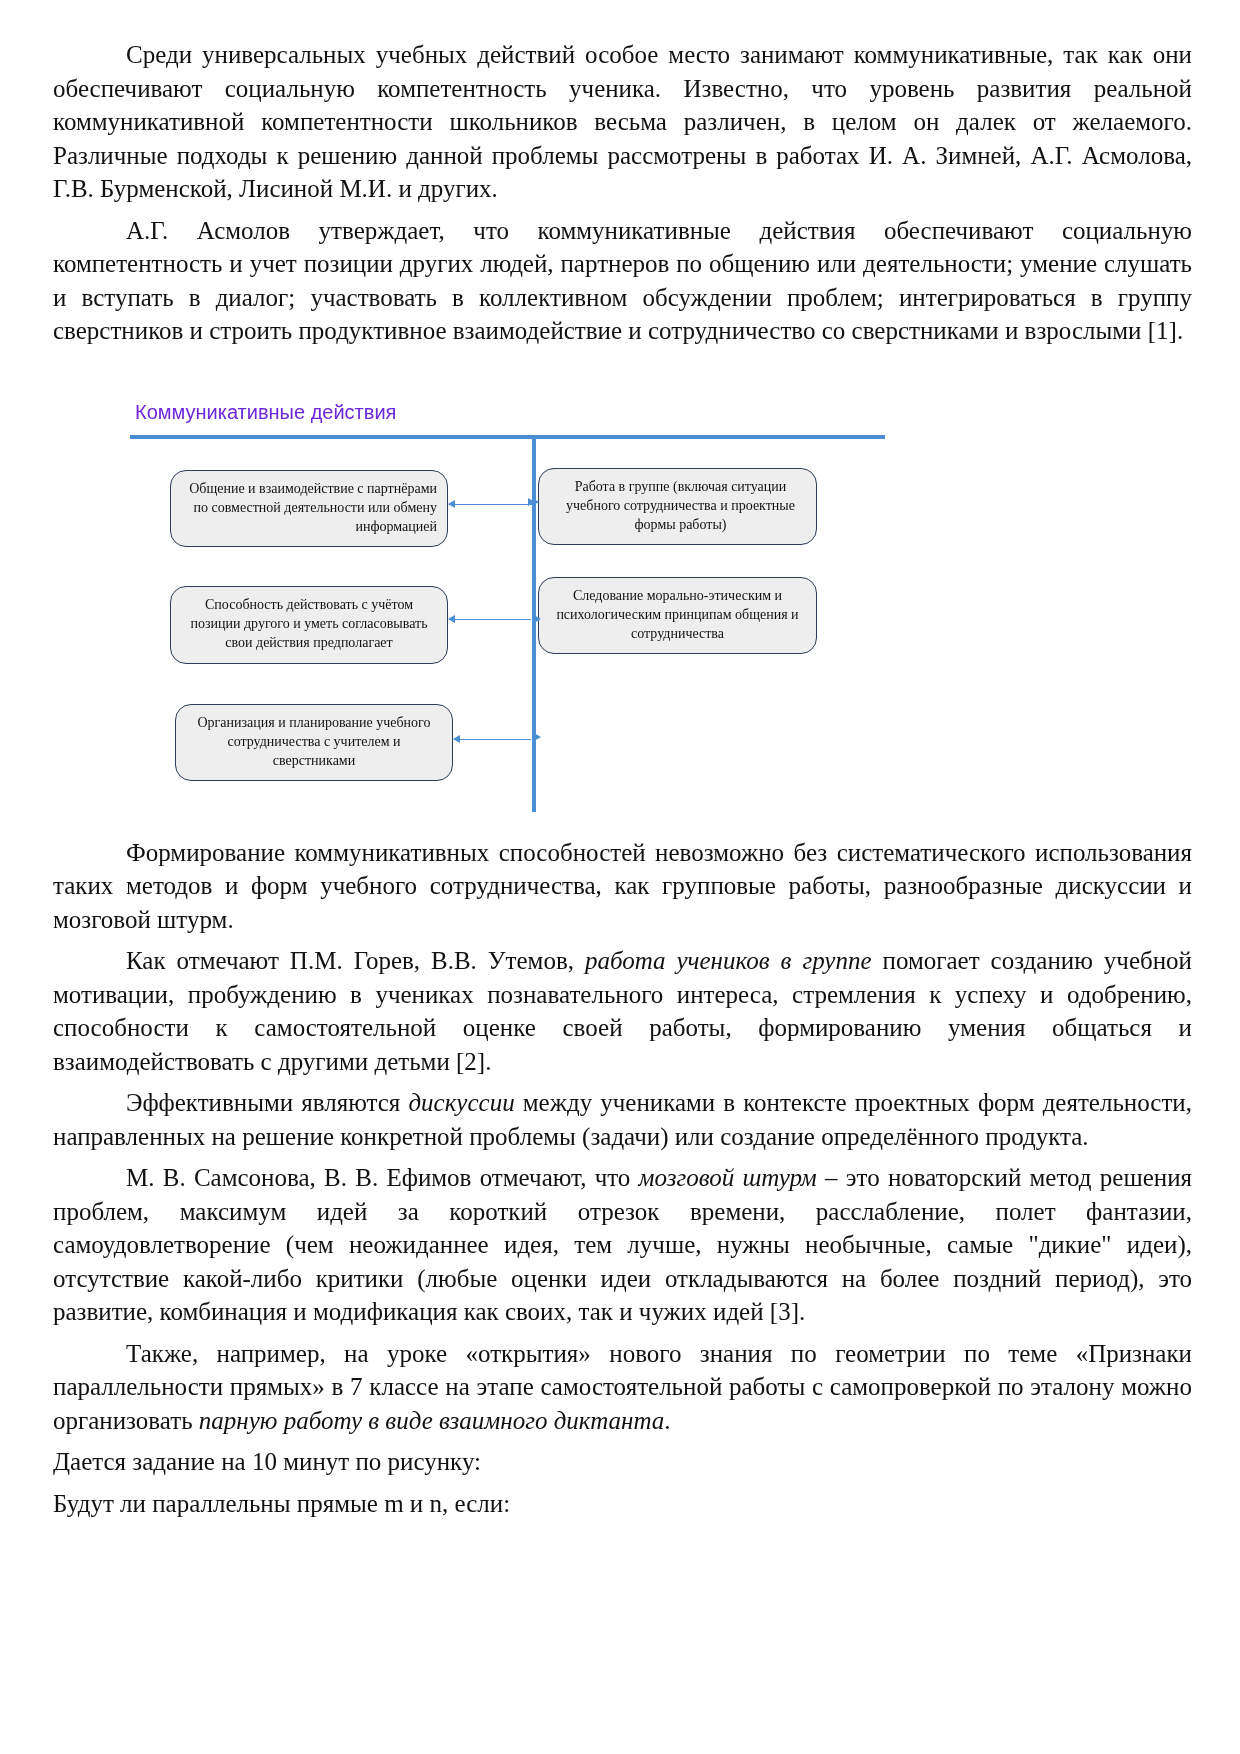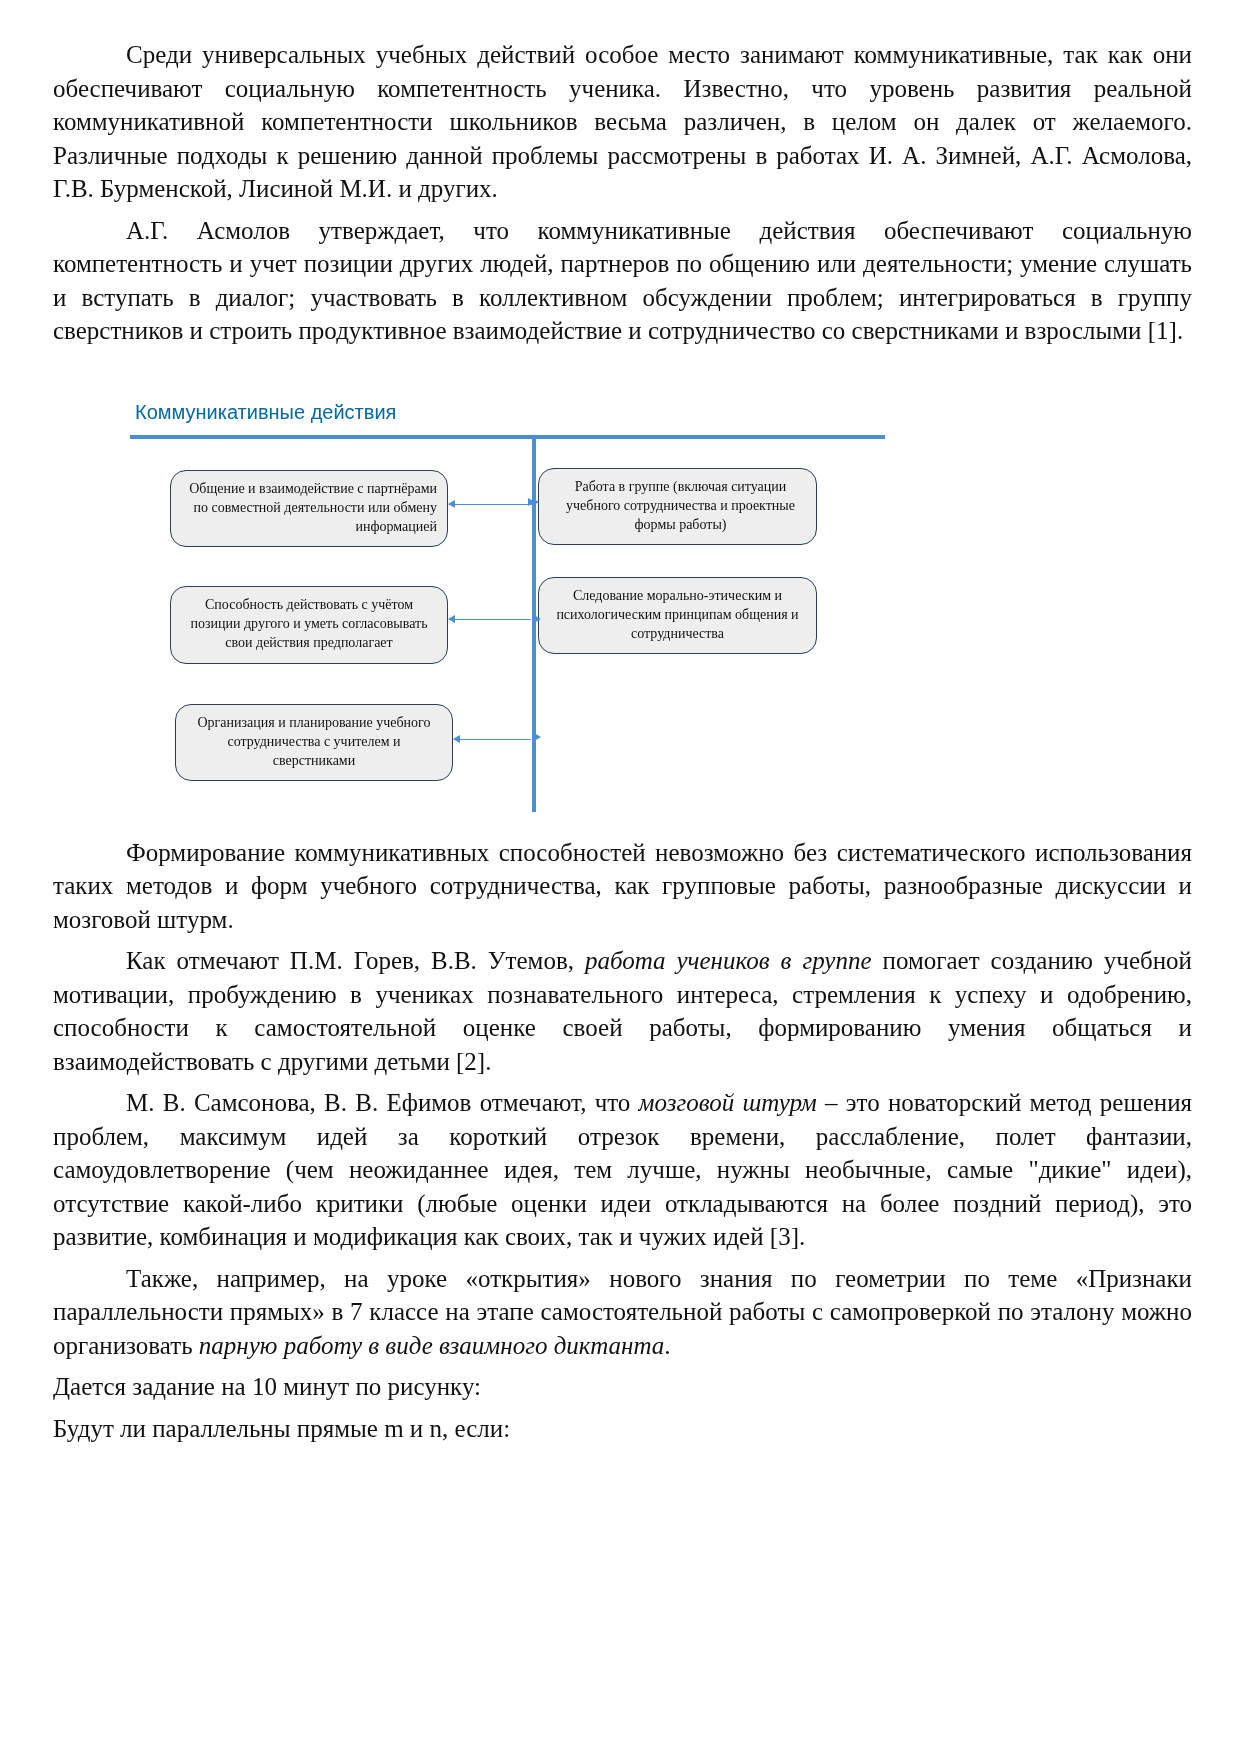--- a/index.html
+++ b/index.html
@@ -11,21 +11,21 @@
   }
   .p { margin: 8px; text-align: justify; text-indent: 73px; }
   .p.left { text-align: left; }
   .p.noindent { text-indent: 0; }
   .p.indent2 { text-indent: 80px; }
   em { font-style: italic; }
 
   .diagram { position: relative; width: 1155px; height: 440px; margin-top: 36px; }
   .diag-title {
     position: absolute; left: 90px; top: 12px;
-    font-family: "Liberation Sans", sans-serif; font-size: 20px; color: #0369a1;
+    font-family: "Liberation Sans", sans-serif; font-size: 20px; color: #6d28d9;
   }
   .hline { position: absolute; left: 85px; top: 51px; width: 755px; height: 4px; background: #4a8ed3; }
   .vline { position: absolute; left: 487px; top: 52px; width: 4px; height: 376px; background: #4a8ed3; }
   .box {
     position: absolute; box-sizing: border-box;
     background: #eeeeee; border: 1.5px solid #2c3e57; border-radius: 16px;
     font-family: "Liberation Serif", serif; font-size: 14px; line-height: 19px;
     text-align: center; color: #111; padding: 8px 10px;
   }
   .arrow { position: absolute; height: 1.5px; background: #4a8ed3; }
@@ -63,18 +63,19 @@
     <div class="arrow right" style="left:489px; top:118px; width:0px;"></div>
     <div class="arrow left" style="left:404px; top:235px; width:82px;"></div>
     <div class="arrow right" style="left:495px; top:235px; width:0px;"></div>
     <div class="arrow left" style="left:409px; top:355px; width:77px;"></div>
     <div class="arrow right" style="left:495px; top:353px; width:0px;"></div>
   </div>
 
   <div class="after-diagram">
     <p class="p">Формирование коммуникативных способностей невозможно без систематического использования таких методов и форм учебного сотрудничества, как групповые работы, разнообразные дискуссии и мозговой штурм.</p>
     <p class="p"><span>Как отмечают П.М. Горев, В.В. Утемов, </span><em>работа учеников в группе</em><span> помогает созданию учебной мотивации, пробуждению в учениках познавательного интереса, стремления к успеху и одобрению, способности к самостоятельной оценке своей работы, формированию умения общаться и взаимодействовать с другими детьми [2].</span></p>
+    <p class="p"><span>Эффективными являются </span><em>дискуссии</em><span> между учениками в контексте проектных форм деятельности, направленных на решение конкретной проблемы (задачи) или создание определённого продукта.</span></p>
     <p class="p"><span>М. В. Самсонова, В. В. Ефимов отмечают, что </span><em>мозговой штурм</em><span> – это новаторский метод решения проблем, максимум идей за короткий отрезок времени, расслабление, полет фантазии, самоудовлетворение (чем неожиданнее идея, тем лучше, нужны необычные, самые "дикие" идеи), отсутствие какой-либо критики (любые оценки идеи откладываются на более поздний период), это развитие, комбинация и модификация как своих, так и чужих идей [3].</span></p>
     <p class="p"><span>Также, например, на уроке «открытия» нового знания по геометрии по теме «Признаки параллельности прямых» в 7 классе на этапе самостоятельной работы с самопроверкой по эталону можно организовать </span><em>парную работу в виде взаимного диктанта</em><span>.</span></p>
     <p class="p noindent left">Дается задание на 10 минут по рисунку:</p>
     <p class="p noindent left">Будут ли параллельны прямые m и n, если:</p>
   </div>
 </div>
 
 </body></html>

